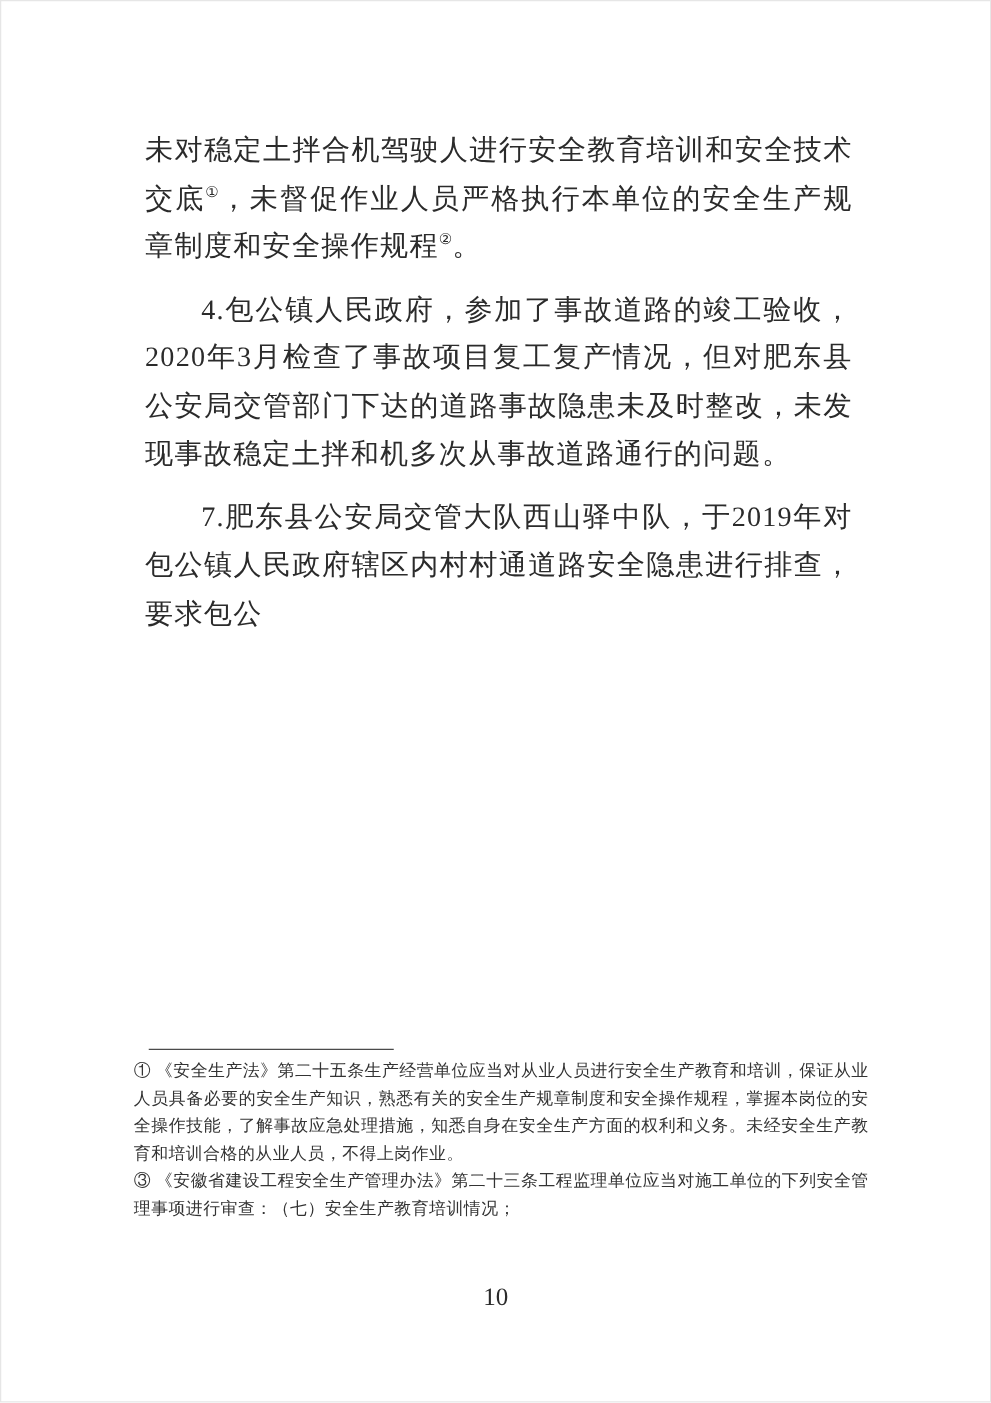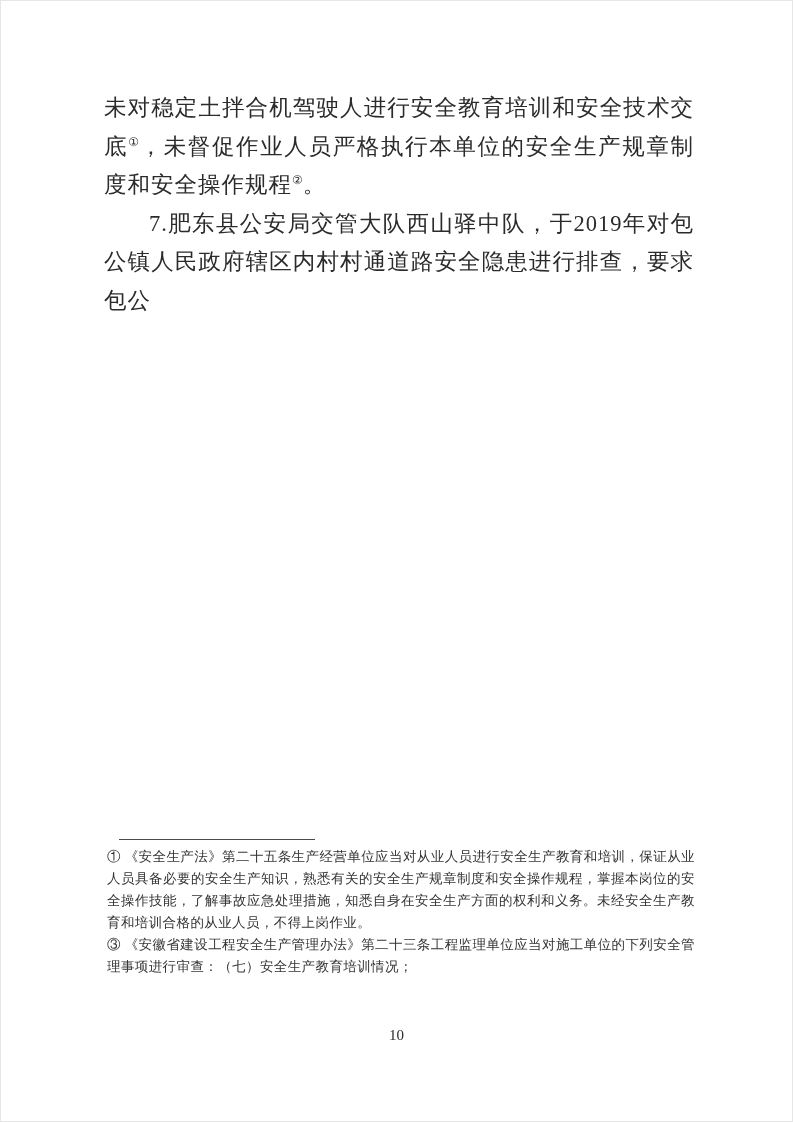--- a/index.html
+++ b/index.html
@@ -18,21 +18,21 @@
     overflow: hidden;
     font-family: "Liberation Serif", "DejaVu Serif", serif;
   }
   .body-text {
     position: absolute;
     left: 103px;
     top: 88px;
     width: 590px;
   }
   .body-text p.para {
-    margin: 0;
+    margin: 12px;
     font-size: 22.5px;
     line-height: 38.5px;
     letter-spacing: 1px;
     color: #2b2b2b;
     text-align: justify;
     text-align-last: left;
   }
   .body-text p.para.indent {
     text-indent: 2em;
   }
@@ -64,31 +64,32 @@
     color: #333333;
     text-align: justify;
     text-align-last: left;
   }
   .page-number {
     position: absolute;
     left: 0;
     top: 1026px;
     width: 100%;
     text-align: center;
-    font-size: 15px;
+    font-size: 20px;
     color: #2b2b2b;
   }
 </style>
 </head>
 <body>
 
 <div class="page">
 
   <div class="body-text">
     <p class="para">未对稳定土拌合机驾驶人进行安全教育培训和安全技术交底<sup class="fn-ref">①</sup>，未督促作业人员严格执行本单位的安全生产规章制度和安全操作规程<sup class="fn-ref">②</sup>。</p>
+    <p class="para indent">4.包公镇人民政府，参加了事故道路的竣工验收，2020年3月检查了事故项目复工复产情况，但对肥东县公安局交管部门下达的道路事故隐患未及时整改，未发现事故稳定土拌和机多次从事故道路通行的问题。</p>
     <p class="para indent">7.肥东县公安局交管大队西山驿中队，于2019年对包公镇人民政府辖区内村村通道路安全隐患进行排查，要求包公</p>
   </div>
 
   <div class="footnote-sep"></div>
 
   <div class="footnotes">
     <p class="fn">① 《安全生产法》第二十五条生产经营单位应当对从业人员进行安全生产教育和培训，保证从业人员具备必要的安全生产知识，熟悉有关的安全生产规章制度和安全操作规程，掌握本岗位的安全操作技能，了解事故应急处理措施，知悉自身在安全生产方面的权利和义务。未经安全生产教育和培训合格的从业人员，不得上岗作业。</p>
     <p class="fn">③ 《安徽省建设工程安全生产管理办法》第二十三条工程监理单位应当对施工单位的下列安全管理事项进行审查：（七）安全生产教育培训情况；</p>
   </div>
 

